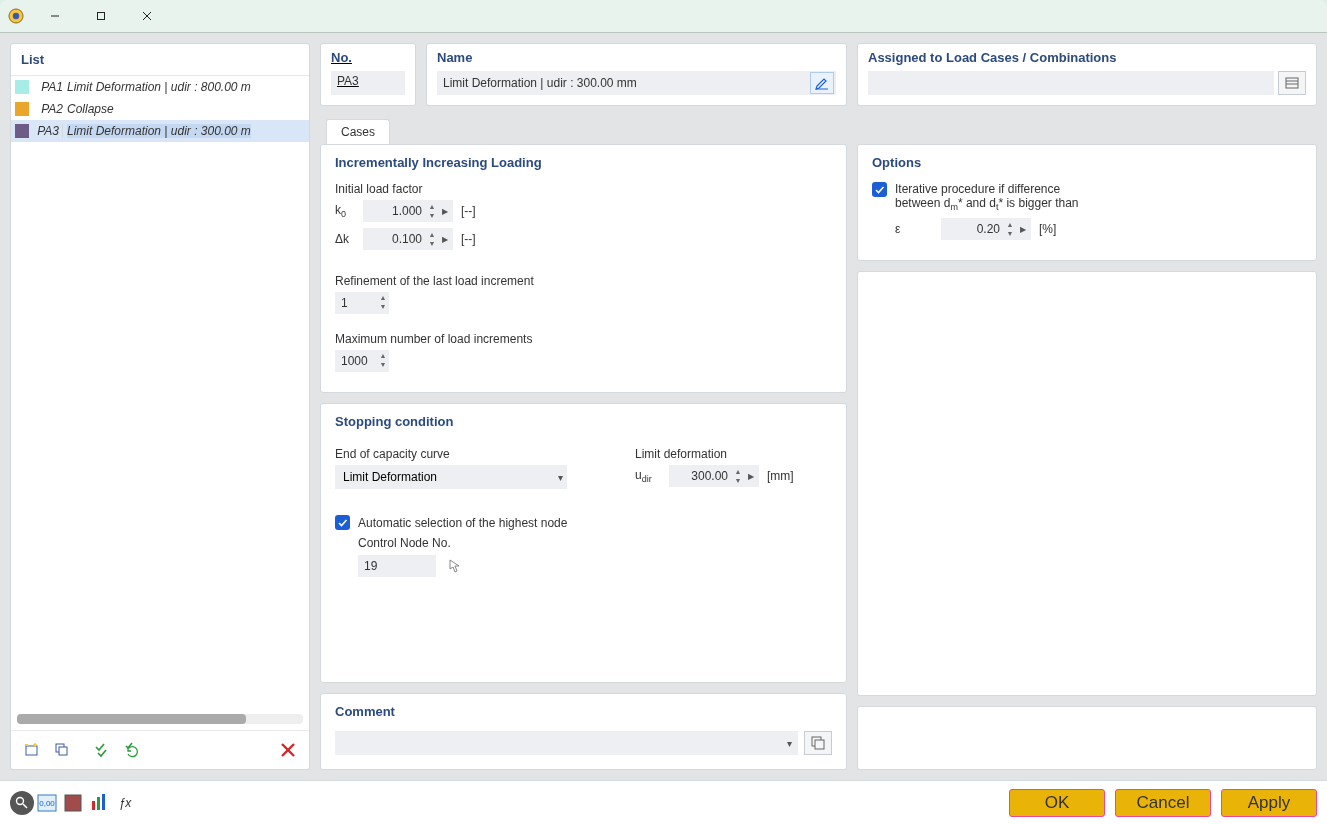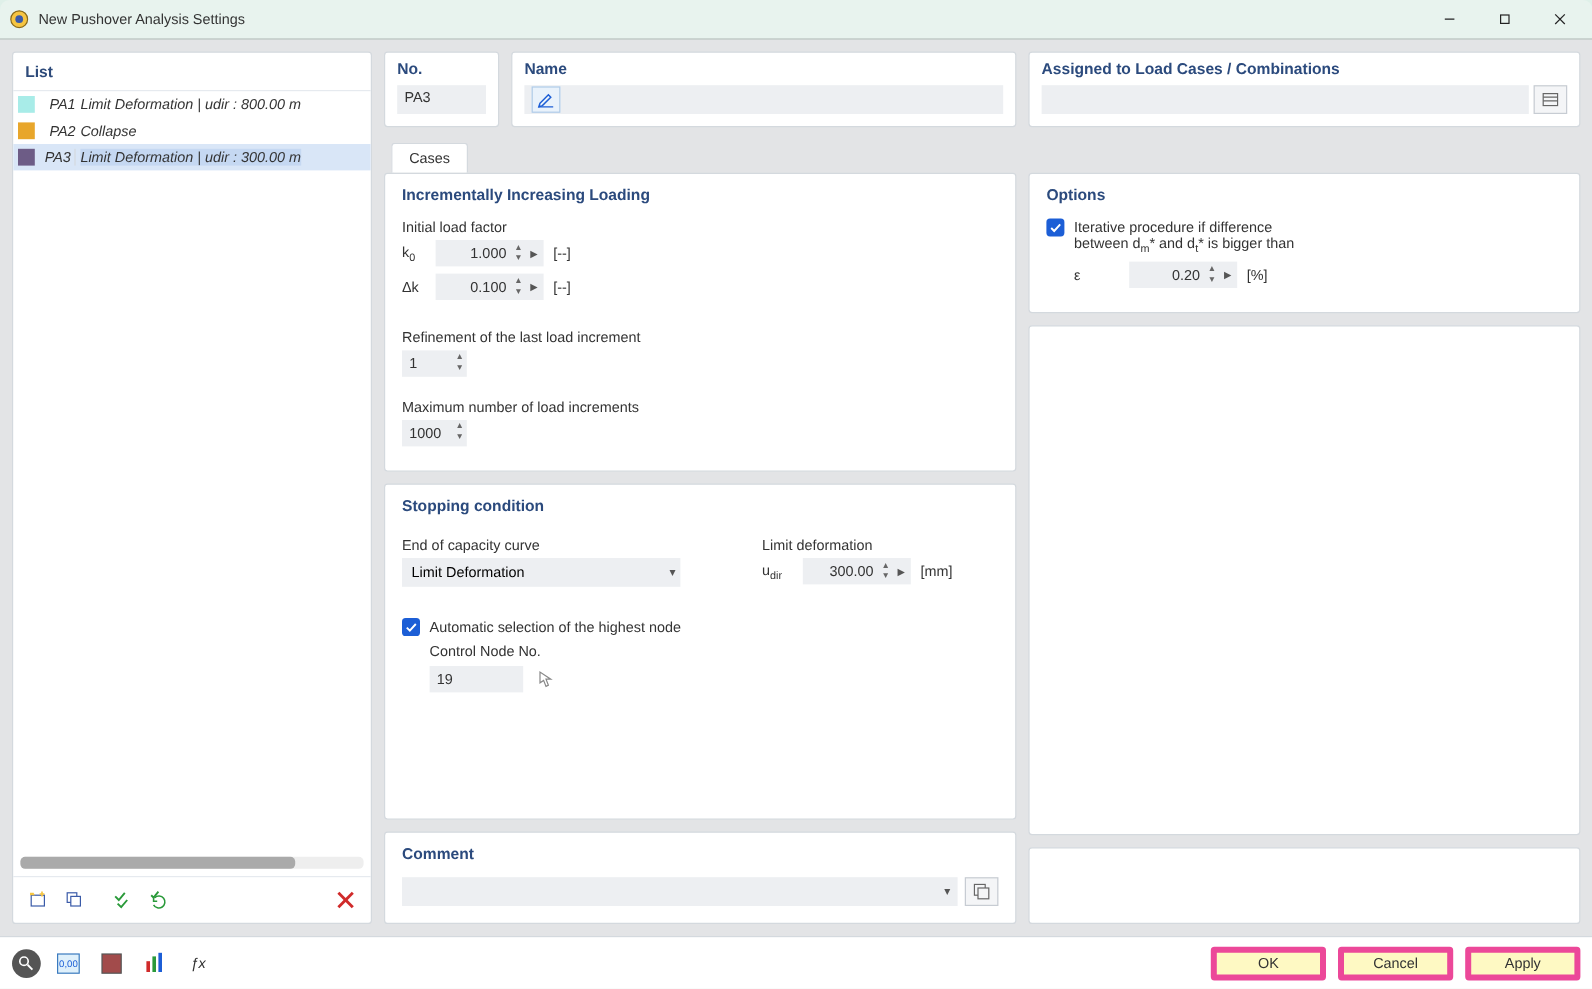--- a/index.html
+++ b/index.html
@@ -30,21 +30,21 @@
 .left .scrollbar-h { height: 10px; margin: 6px; background: #eee; border-radius: 4px; position: relative; }
 .left .scrollbar-h .thumb { position: absolute; left: 0; width: 80%; top: 0; bottom: 0; background: #aaa; border-radius: 4px; }
 .left .toolbar { display: flex; align-items: center; gap: 4px; padding: 6px 8px; border-top: 1px solid #e6eaef; }
 .tbtn { width: 26px; height: 26px; display: flex; align-items: center; justify-content: center; border: 1px solid transparent; border-radius: 3px; }
 
 
 .right { flex: 1; display: flex; flex-direction: column; gap: 10px; min-width: 0; }
 .toprow { display: flex; gap: 10px; }
 .toprow .panel { padding: 6px 10px 10px 10px; }
 .toprow .lbl { color: #2b4a7d; font-weight: 600; font-size: 13px; margin-bottom: 6px; }
-.no-box { width: 96px; }
+.no-box { width: 96px; text-decoration: underline; }
 .no-box .fld { height: 24px; background: #edeff2; padding: 3px 6px; font-size: 12px; color: #333; }
 .name-box { flex: 1; }
 .name-box .fldrow { display: flex; align-items: center; height: 24px; background: #edeff2; padding: 0 2px 0 6px; font-size: 12px; color: #333; }
 .name-box .fldrow .txt { flex: 1; }
 .name-box .fldrow .editbtn { width: 24px; height: 22px; border: 1px solid #b0cbe8; background: #e9f2fb; display: flex; align-items: center; justify-content: center; }
 .assigned-box { width: 460px; }
 .assigned-box .fldrow { display: flex; align-items: center; height: 24px; }
 .assigned-box .fldrow .blank { flex: 1; background: #edeff2; height: 24px; }
 .assigned-box .fldrow .btn { width: 28px; height: 24px; border: 1px solid #c7ccd3; margin-left: 4px; display: flex; align-items: center; justify-content: center; background: #f4f5f7; }
 
@@ -81,38 +81,37 @@
 
 .pickbtn { width: 26px; height: 24px; display: inline-flex; align-items: center; justify-content: center; margin-left: 6px; color: #777; }
 
 .comment-box .fldrow { display: flex; align-items: center; height: 24px; }
 .comment-box .fldrow .dd { flex: 1; background: #edeff2; height: 24px; display: flex; align-items: center; justify-content: flex-end; padding-right: 6px; }
 .comment-box .fldrow .dd .chev { color: #555; font-size: 10px; }
 .comment-box .fldrow .btn { width: 28px; height: 24px; border: 1px solid #c7ccd3; margin-left: 6px; display: flex; align-items: center; justify-content: center; background: #f4f5f7; }
 
 
 .footer { position: absolute; bottom: 0; left: 0; right: 0; height: 44px; background: #fff; border-top: 1px solid #d4d9de; display: flex; align-items: center; padding: 0 10px; }
-.footer .left-icons { display: flex; gap: 10px; align-items: center; }
+.footer .left-icons { display: flex; align-items: center; }
 .footer .ficon { width: 26px; height: 26px; display: flex; align-items: center; justify-content: center; }
 .footer .right-btns { margin-left: auto; display: flex; gap: 10px; }
-.btn-std { min-width: 96px; height: 28px; border: 5px solid #ec4899; border-radius: 3px; background: #fef9c3; font-size: 12px; color: #333; display: flex; align-items: center; justify-content: center; }
+.btn-std { min-width: 96px; height: 28px; border: 1px solid #ec4899; border-radius: 3px; background: #eab308; font-size: 17px; color: #333; display: flex; align-items: center; justify-content: center; }
 
 sub { font-size: 0.75em; }
 </style>
 </head>
 <body>
 
 <div class="titlebar">
   <span class="app-icon">
     <svg viewBox="0 0 16 16">
         <circle cx="8" cy="8" r="7" fill="#f6c542" stroke="#8a6a1a"></circle>
         <circle cx="8" cy="8" r="3.2" fill="#3a5aa8"></circle>
       </svg>
   </span>
-  <span class="title">New Pushover Analysis Settings</span>
   <div class="win-btn">
       <svg viewBox="0 0 10 10">
         <line x1="1" y1="5" x2="9" y2="5" stroke="currentColor" stroke-width="1"></line>
       </svg>
     </div>
   <div class="win-btn">
       <svg viewBox="0 0 10 10">
         <rect x="1.5" y="1.5" width="7" height="7" fill="none" stroke="currentColor" stroke-width="1"></rect>
       </svg>
     </div>
@@ -189,20 +188,21 @@
   <div class="right">
 
     <div class="toprow">
       <div class="panel no-box">
         <div class="lbl">No.</div>
         <div class="fld">PA3</div>
       </div>
       <div class="panel name-box">
         <div class="lbl">Name</div>
         <div class="fldrow">
+          <span class="txt">Limit Deformation | udir : 300.00 mm</span>
           <span class="editbtn">
             <svg width="14" height="14" viewBox="0 0 14 14">
                 <path d="M2 10 l7 -7 l2 2 l-7 7 l-3 1 z" fill="none" stroke="#1c5ed6" stroke-width="1.2"></path>
                 <line x1="1" y1="13" x2="13" y2="13" stroke="#1c5ed6" stroke-width="1"></line>
               </svg>
           </span>
         </div>
       </div>
       <div class="panel assigned-box">
         <div class="lbl">Assigned to Load Cases / Combinations</div>

